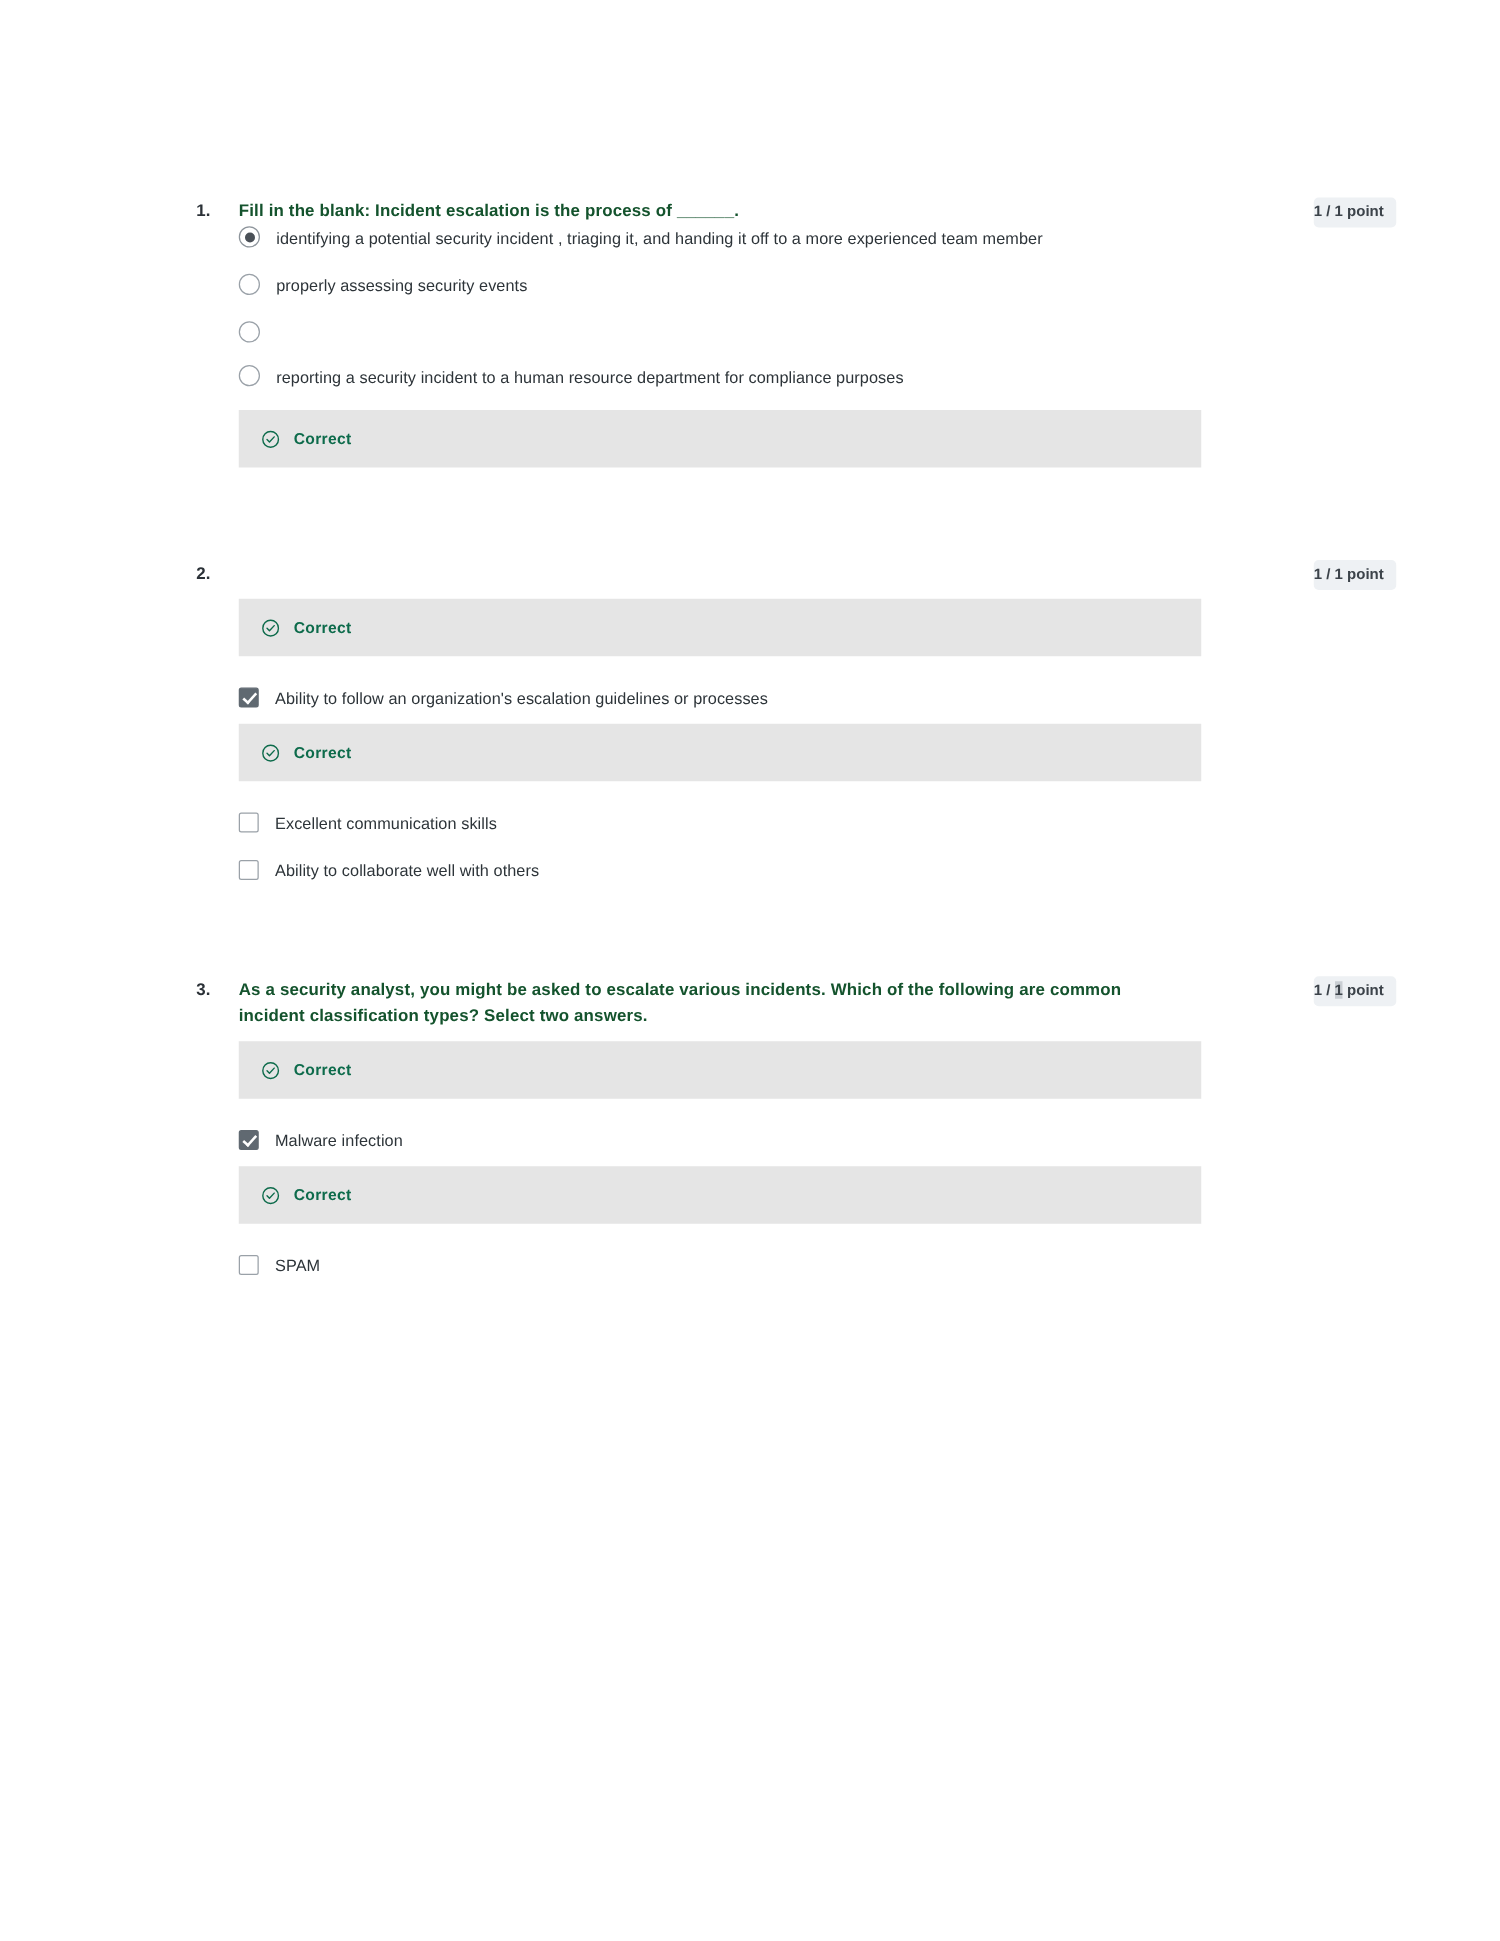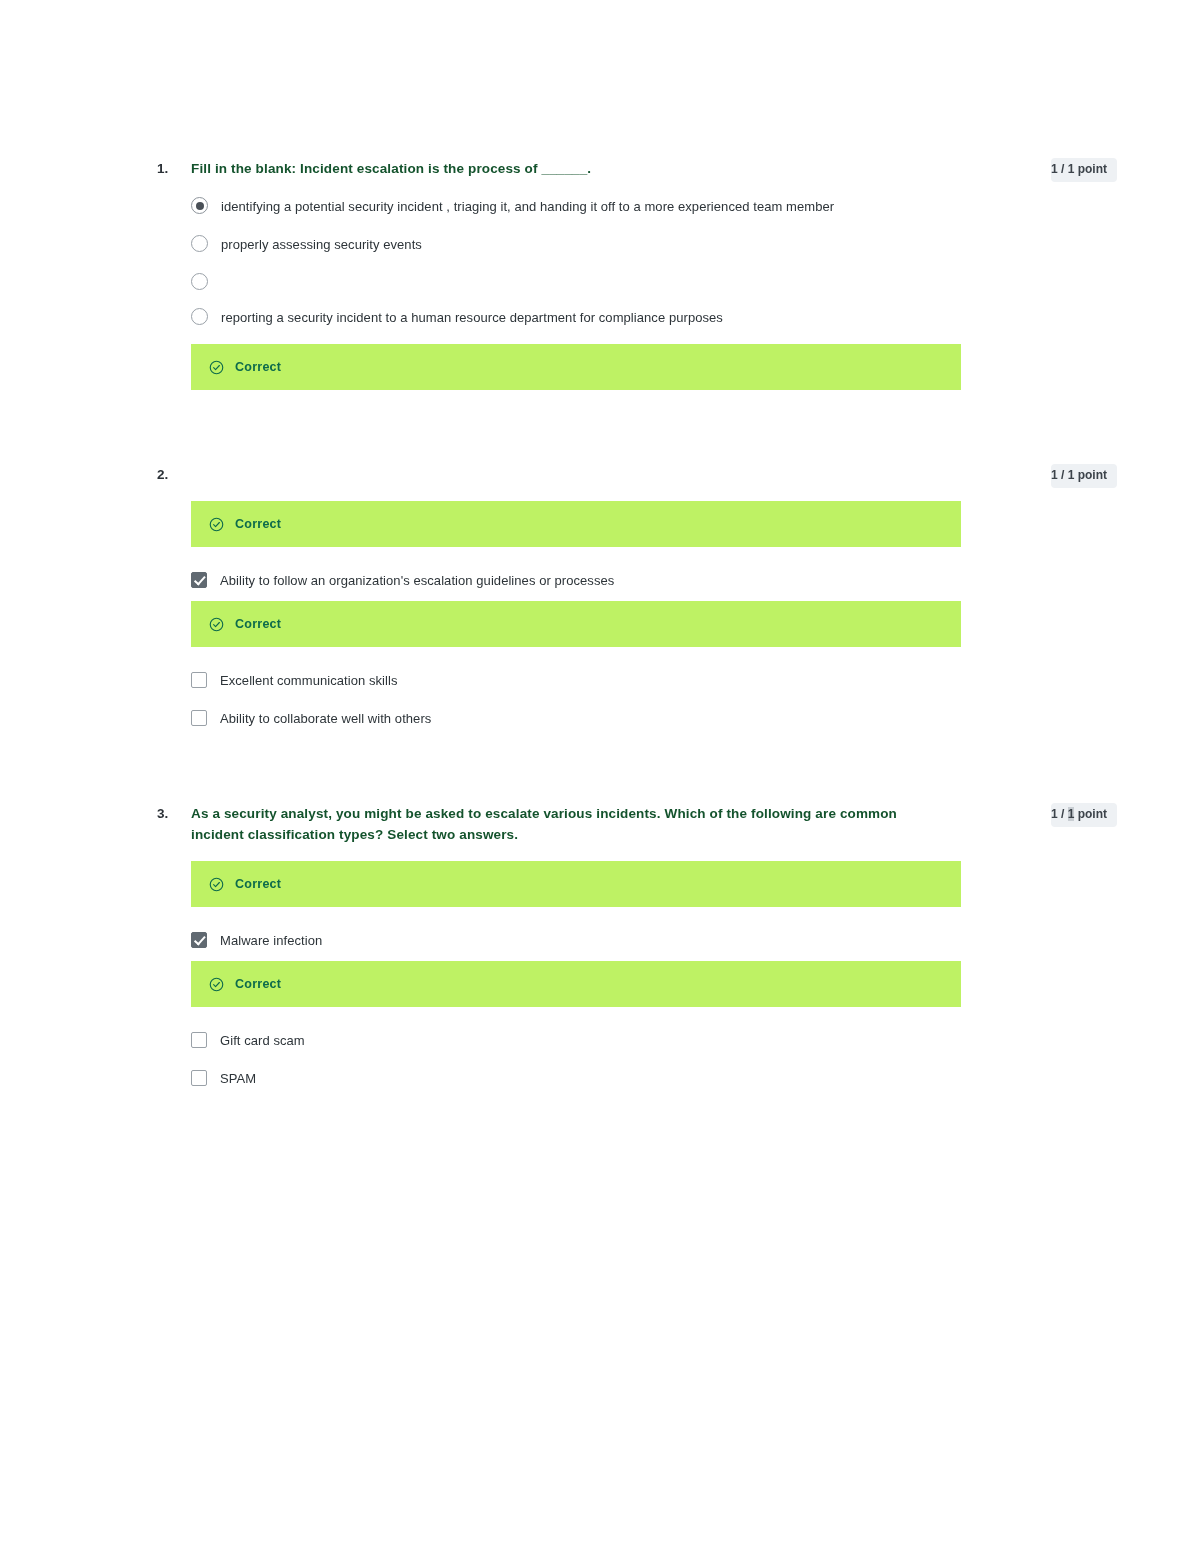--- a/index.html
+++ b/index.html
@@ -72,21 +72,20 @@
     font-weight: 600;
     color: #3c434a;
     white-space: nowrap;
   }
   .points-badge .hl {
     background: #c9ced3;
   }
 
   
   .options {
-    margin-top: 16px;
     padding-left: 34px;
     text-align: right;
   }
 
   .option {
     display: flex;
     align-items: flex-start;
     margin-bottom: 16px;
   }
   .option.tight { margin-bottom: 10px; }
@@ -153,21 +152,21 @@
     top: 1.4px;
     width: 4px;
     height: 8.5px;
     border: solid #ffffff;
     border-width: 0 2px 2px 0;
     transform: rotate(42deg);
   }
 
   
   .feedback {
-    background: #bef264;
+    background: #e5e5e5;
     height: 46px;
     display: flex;
     align-items: center;
     padding-left: 18px;
     margin-top: 12px;
     margin-bottom: 16px;
     width: 770px;
     box-sizing: border-box;
   }
   .feedback.inline {
@@ -295,23 +294,19 @@
         <div class="feedback inline">
           <svg class="fb-icon" viewBox="0 0 24 24">
             <circle cx="12" cy="12" r="10" fill="none" stroke="#0d6b4b" stroke-width="1.8"></circle>
             <path d="M7.4 12.3l3.1 3.1 6.1-6.6" fill="none" stroke="#0d6b4b" stroke-width="1.8" stroke-linecap="round" stroke-linejoin="round"></path>
           </svg>
           <span class="fb-text">Correct</span>
         </div>
 
         <div class="option">
           <span class="checkbox"></span>
-          <span class="opt-label">Gift card scam</span>
-        </div>
-        <div class="option">
-          <span class="checkbox"></span>
           <span class="opt-label">SPAM</span>
         </div>
       </div>
     </div>
 
   </div>
 </div>
 
 </body></html>

